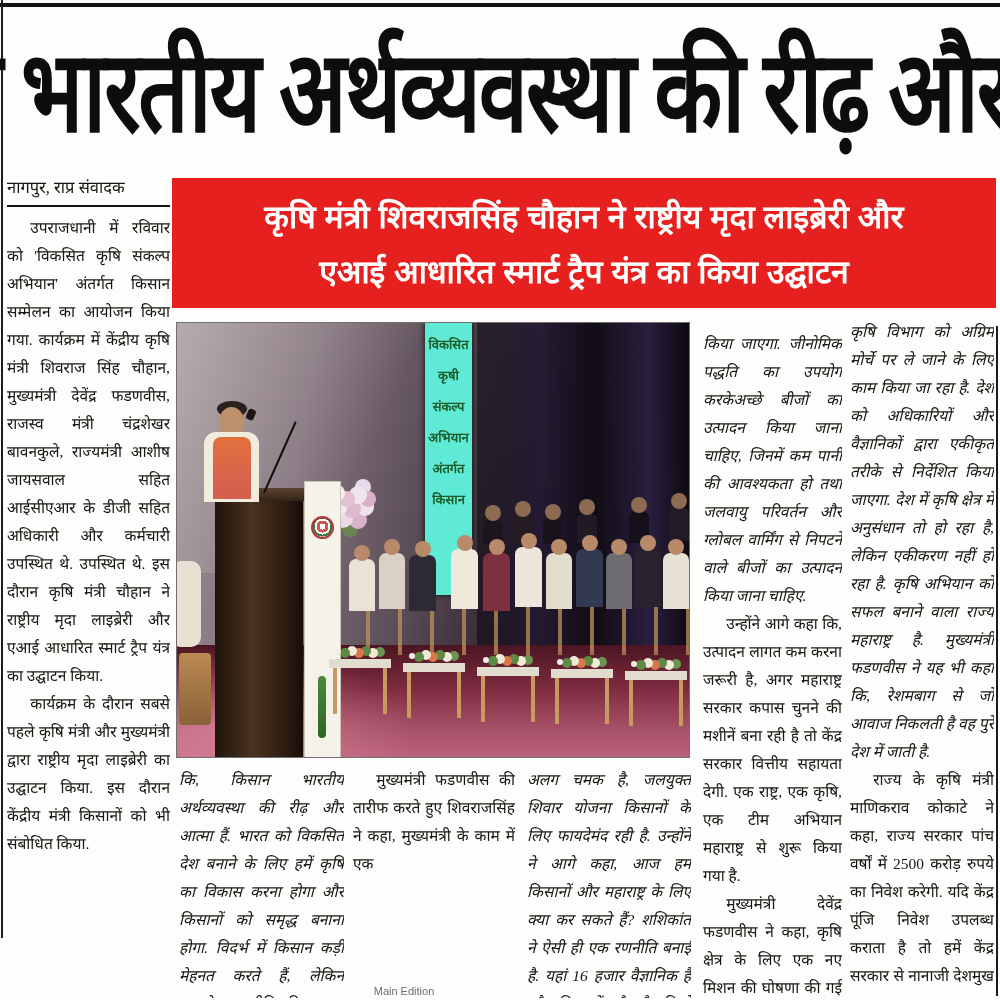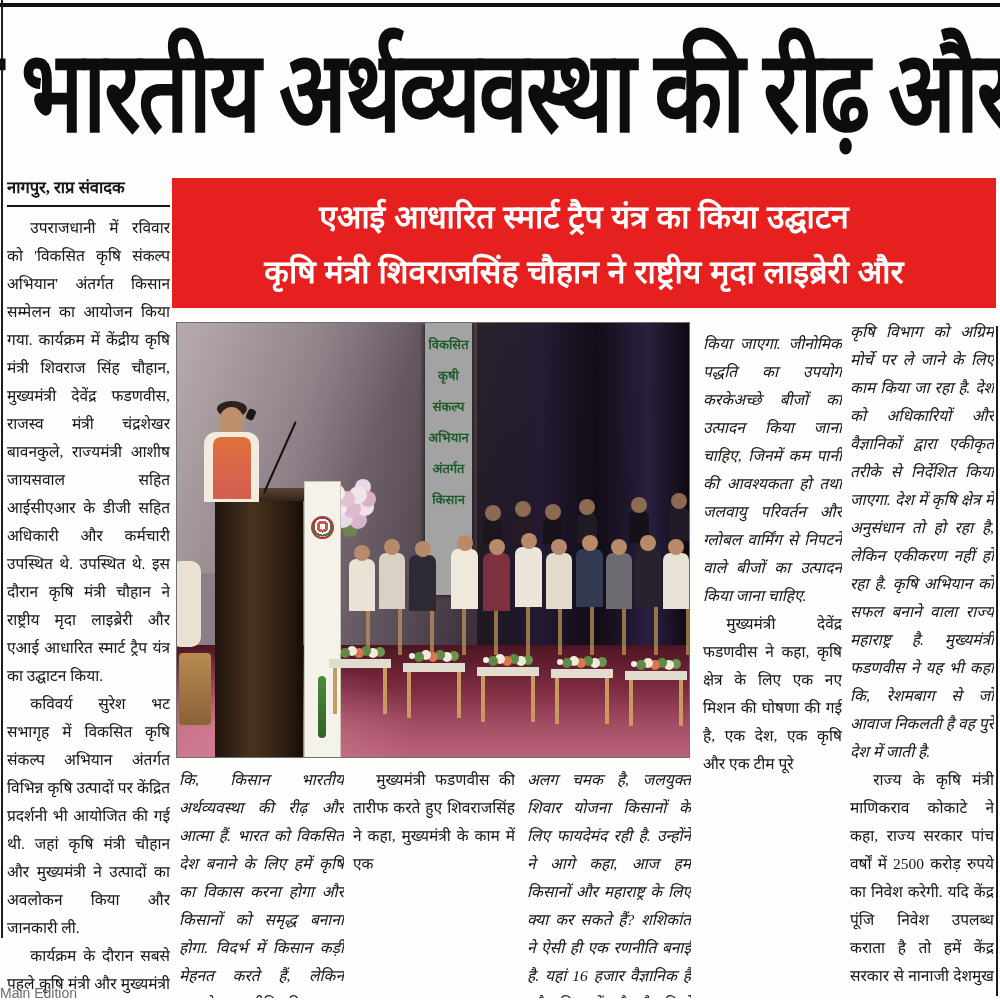--- a/index.html
+++ b/index.html
@@ -26,21 +26,21 @@
   .col p { text-indent:1.5em; margin:0; }
   .col p.noind { text-indent:0;font-style:italic; }
   .col1 { left:7px;  top:176px; width:163px; height:822px; }
   .col2 { left:179px; top:766px; width:165px; height:232px; }
   .col3 { left:353px; top:766px; width:162px; height:232px; }
   .col4 { left:527px; top:766px; width:164px; height:232px; }
   .col5 { left:703px; top:330px; width:139px; height:668px; }
   .col6 { left:850px; top:318px; width:144px; height:668px; }
 
   .dateline {
-    font-weight:bold; font-size:16.5px; line-height:24px;
+    font-weight:normal; font-size:16.5px; line-height:24px;
     border-bottom:2px solid #151515; padding-bottom:5px; margin-bottom:7px;
     text-align:left;
   }
 
   .subhead {
     position:absolute; left:172px; top:178px; width:824px; height:130px;
     background:#e6201e; color:#ffffff;
     display:flex; flex-direction:column; align-items:center; justify-content:center;
     gap:12px; font-weight:bold; font-size:32px; white-space:nowrap; overflow:hidden;
     font-family:"Liberation Sans", sans-serif;
@@ -90,21 +90,21 @@
 
   .ph-rollup { position:absolute; left:127px; top:158px; width:37px; height:278px;
     background:#f4f2e9; border:1px solid #c9c5b8; }
   .ph-rollup-logo { position:absolute; left:6px; top:34px; width:23px; height:23px;
     border-radius:50%; border:2px solid #b03a44;
     background:radial-gradient(circle at 50% 45%, #fff 0 3px, #d05555 3px 6px, #fff 6px 8px, #3f7a3a 8px 10px, #fff 10px); }
   .ph-rollup-wheat { position:absolute; left:13px; bottom:20px; width:8px; height:62px;
     background:linear-gradient(180deg,#4f8a3a,#2f6325); border-radius:4px; }
 
   .ph-vbanner { position:absolute; left:248px; top:0; width:47px; height:272px;
-    background:#a3a3a3; box-shadow:-2px 0 4px rgba(0,0,0,.45), 2px 0 4px rgba(0,0,0,.45);
+    background:#5eead4; box-shadow:-2px 0 4px rgba(0,0,0,.45), 2px 0 4px rgba(0,0,0,.45);
     display:flex; flex-direction:column; align-items:center; padding-top:12px; gap:13px;
     font-family:"Liberation Sans", sans-serif; font-weight:bold; font-size:13px; color:#1e5c2b;
     text-align:center; overflow:hidden; }
 
   .fig { position:absolute; border-radius:7px 7px 0 0; }
   .fig::before { content:""; position:absolute; top:-14px; left:50%; margin-left:-8px;
     width:16px; height:16px; border-radius:50%; background:#b98a6a; }
   .fig.dark::before { background:#8d6a52; }
 
   .chair-row { position:absolute; left:150px; top:282px; width:364px; height:50px;
@@ -116,46 +116,45 @@
   .ph-flowers { position:absolute; width:6px; height:6px; border-radius:50%; background:#f4efe4;
     box-shadow: 7px 1px 0 2px #5d8a44, 14px -1px 0 2px #f1ead8, 21px 1px 0 2px #d8784a,
       28px -1px 0 2px #5d8a44, 35px 1px 0 2px #f1ead8, 42px 0 0 2px #6a9450; }
 
   .ph-left-fig { position:absolute; left:-6px; top:238px; width:30px; height:86px;
     border-radius:10px; background:#e9e2d4; }
   .ph-left-chair { position:absolute; left:2px; top:330px; width:32px; height:72px;
     background:linear-gradient(180deg,#b98a52,#8a6238); border-radius:4px; }
 
   .footer {
-    position:absolute; left:0; top:985px; width:808px; 
-    font-size:14px; color:#6d6d6d; font-family:"Liberation Sans", sans-serif;
+    position:absolute; left:0; top:985px; width:808px; text-align:center;
+    font-size:11px; color:#6d6d6d; font-family:"Liberation Sans", sans-serif;
   }
 </style>
 </head>
 <body>
 
 <div class="page">
 
   <div class="top-rule"></div>
   <div class="left-rule"></div>
   <div class="right-rule"></div>
 
   <h1 class="headline">
     <span>किसान भारतीय अर्थव्यवस्था की रीढ़ और आत्मा</span>
   </h1>
 
   <div class="subhead">
+    <div>कृषि मंत्री शिवराजसिंह चौहान ने राष्ट्रीय मृदा लाइब्रेरी और</div>
     <div>एआई आधारित स्मार्ट ट्रैप यंत्र का किया उद्घाटन</div>
-    <div>कृषि मंत्री शिवराजसिंह चौहान ने राष्ट्रीय मृदा लाइब्रेरी और</div>
   </div>
 
   <div class="col col1">
     <div class="dateline">नागपुर, राप्र संवादक</div>
     <p>उपराजधानी में रविवार को 'विकसित कृषि संकल्प अभियान' अंतर्गत किसान सम्मेलन का आयोजन किया गया. कार्यक्रम में केंद्रीय कृषि मंत्री शिवराज सिंह चौहान, मुख्यमंत्री देवेंद्र फडणवीस, राजस्व मंत्री चंद्रशेखर बावनकुले, राज्यमंत्री आशीष जायसवाल सहित आईसीएआर के डीजी सहित अधिकारी और कर्मचारी उपस्थित थे. उपस्थित थे. इस दौरान कृषि मंत्री चौहान ने राष्ट्रीय मृदा लाइब्रेरी और एआई आधारित स्मार्ट ट्रैप यंत्र का उद्घाटन किया.</p>
-    <p>कविवर्य सुरेश भट सभागृह में विकसित कृषि संकल्प अभियान अंतर्गत विभिन्न कृषि उत्पादों पर केंद्रित प्रदर्शनी भी आयोजित की गई थी. जहां कृषि मंत्री चौहान और मुख्यमंत्री ने उत्पादों का अवलोकन किया और जानकारी ली.</p>
     <p>कार्यक्रम के दौरान सबसे पहले कृषि मंत्री और मुख्यमंत्री द्वारा राष्ट्रीय मृदा लाइब्रेरी का उद्घाटन किया. इस दौरान केंद्रीय मंत्री किसानों को भी संबोधित किया.</p>
 
   </div>
 
   <div class="photo">
     <div class="ph-wall"></div>
     <div class="ph-curtain"></div>
     <div class="ph-beam"></div>
     <div class="ph-floor"></div>
     <div class="ph-floor-glow"></div>
@@ -226,20 +225,21 @@
   </div>
   <div class="col col3">
     <p>मुख्यमंत्री फडणवीस की तारीफ करते हुए शिवराजसिंह ने कहा, मुख्यमंत्री के काम में एक</p>
   </div>
   <div class="col col4">
     <p class="noind">अलग चमक है, जलयुक्त शिवार योजना किसानों के लिए फायदेमंद रही है. उन्होंने ने आगे कहा, आज हम किसानों और महाराष्ट्र के लिए क्या कर सकते हैं? शशिकांत ने ऐसी ही एक रणनीति बनाई है. यहां 16 हजार वैज्ञानिक हैं और किसानों और वैज्ञानिकों को जोड़ने का काम</p>
   </div>
 
   <div class="col col5">
     <p class="noind">किया जाएगा. जीनोमिक पद्धति का उपयोग करकेअच्छे बीजों का उत्पादन किया जाना चाहिए, जिनमें कम पानी की आवश्यकता हो तथा जलवायु परिवर्तन और ग्लोबल वार्मिंग से निपटने वाले बीजों का उत्पादन किया जाना चाहिए.</p>
+    <p>उन्होंने आगे कहा कि, उत्पादन लागत कम करना जरूरी है, अगर महाराष्ट्र सरकार कपास चुनने की मशीनें बना रही है तो केंद्र सरकार वित्तीय सहायता देगी. एक राष्ट्र, एक कृषि, एक टीम अभियान महाराष्ट्र से शुरू किया गया है.</p>
     <p>मुख्यमंत्री देवेंद्र फडणवीस ने कहा, कृषि क्षेत्र के लिए एक नए मिशन की घोषणा की गई है, एक देश, एक कृषि और एक टीम पूरे</p>
   </div>
   <div class="col col6">
     <p class="noind">कृषि विभाग को अग्रिम मोर्चे पर ले जाने के लिए काम किया जा रहा है. देश को अधिकारियों और वैज्ञानिकों द्वारा एकीकृत तरीके से निर्देशित किया जाएगा. देश में कृषि क्षेत्र में अनुसंधान तो हो रहा है, लेकिन एकीकरण नहीं हो रहा है. कृषि अभियान को सफल बनाने वाला राज्य महाराष्ट्र है. मुख्यमंत्री फडणवीस ने यह भी कहा कि, रेशमबाग से जो आवाज निकलती है वह पुरे देश में जाती है.</p>
     <p>राज्य के कृषि मंत्री माणिकराव कोकाटे ने कहा, राज्य सरकार पांच वर्षों में 2500 करोड़ रुपये का निवेश करेगी. यदि केंद्र पूंजि निवेश उपलब्ध कराता है तो हमें केंद्र सरकार से नानाजी देशमुख योजना की तर्ज पर मदद करने का अनुरोध माणिकराव कोकाटे ने किया. इसी के साथ मनरेगा के तहत काम करने वाले लोगों को डीबीटी के माध्यम से कुछ पैसे जमा करने की मांग भी की.</p>
   </div>
 
   <div class="footer">Main Edition</div>
 </div>
 

